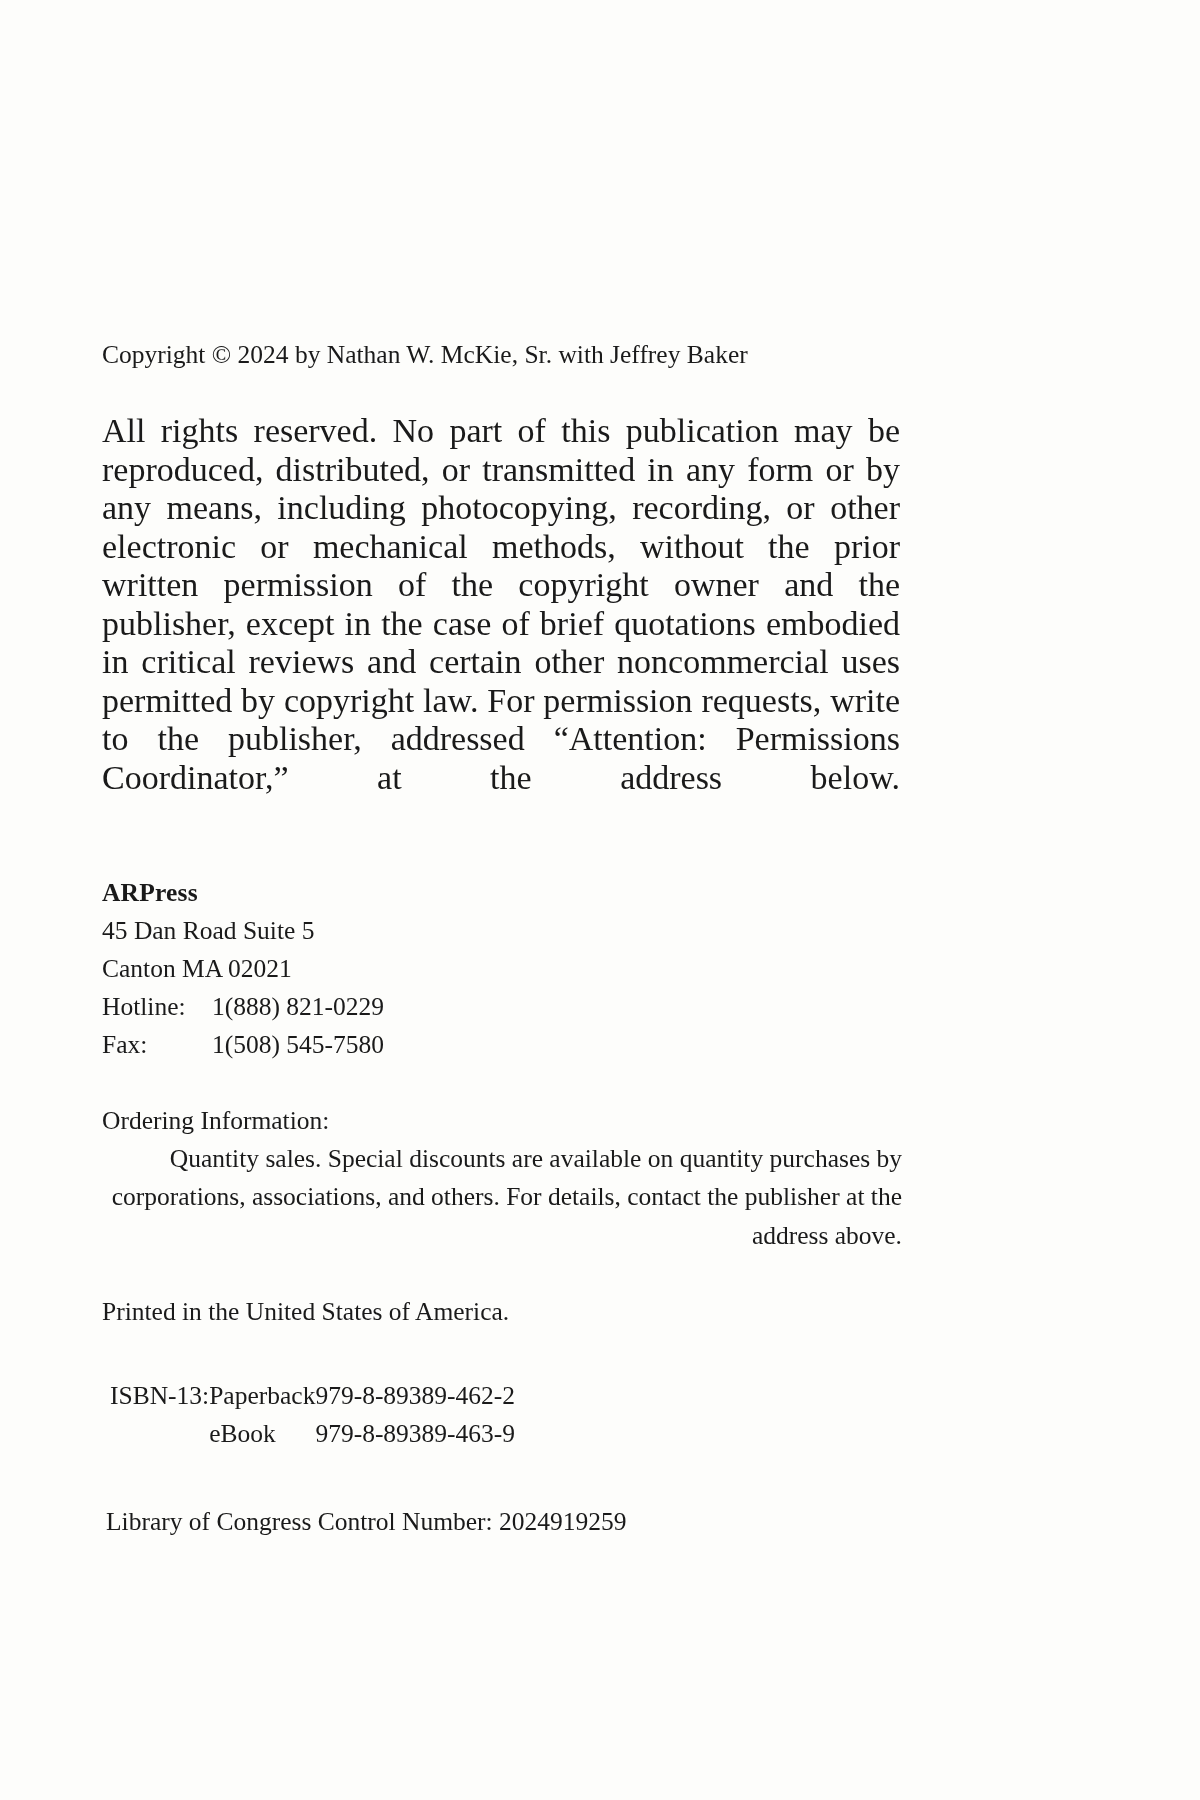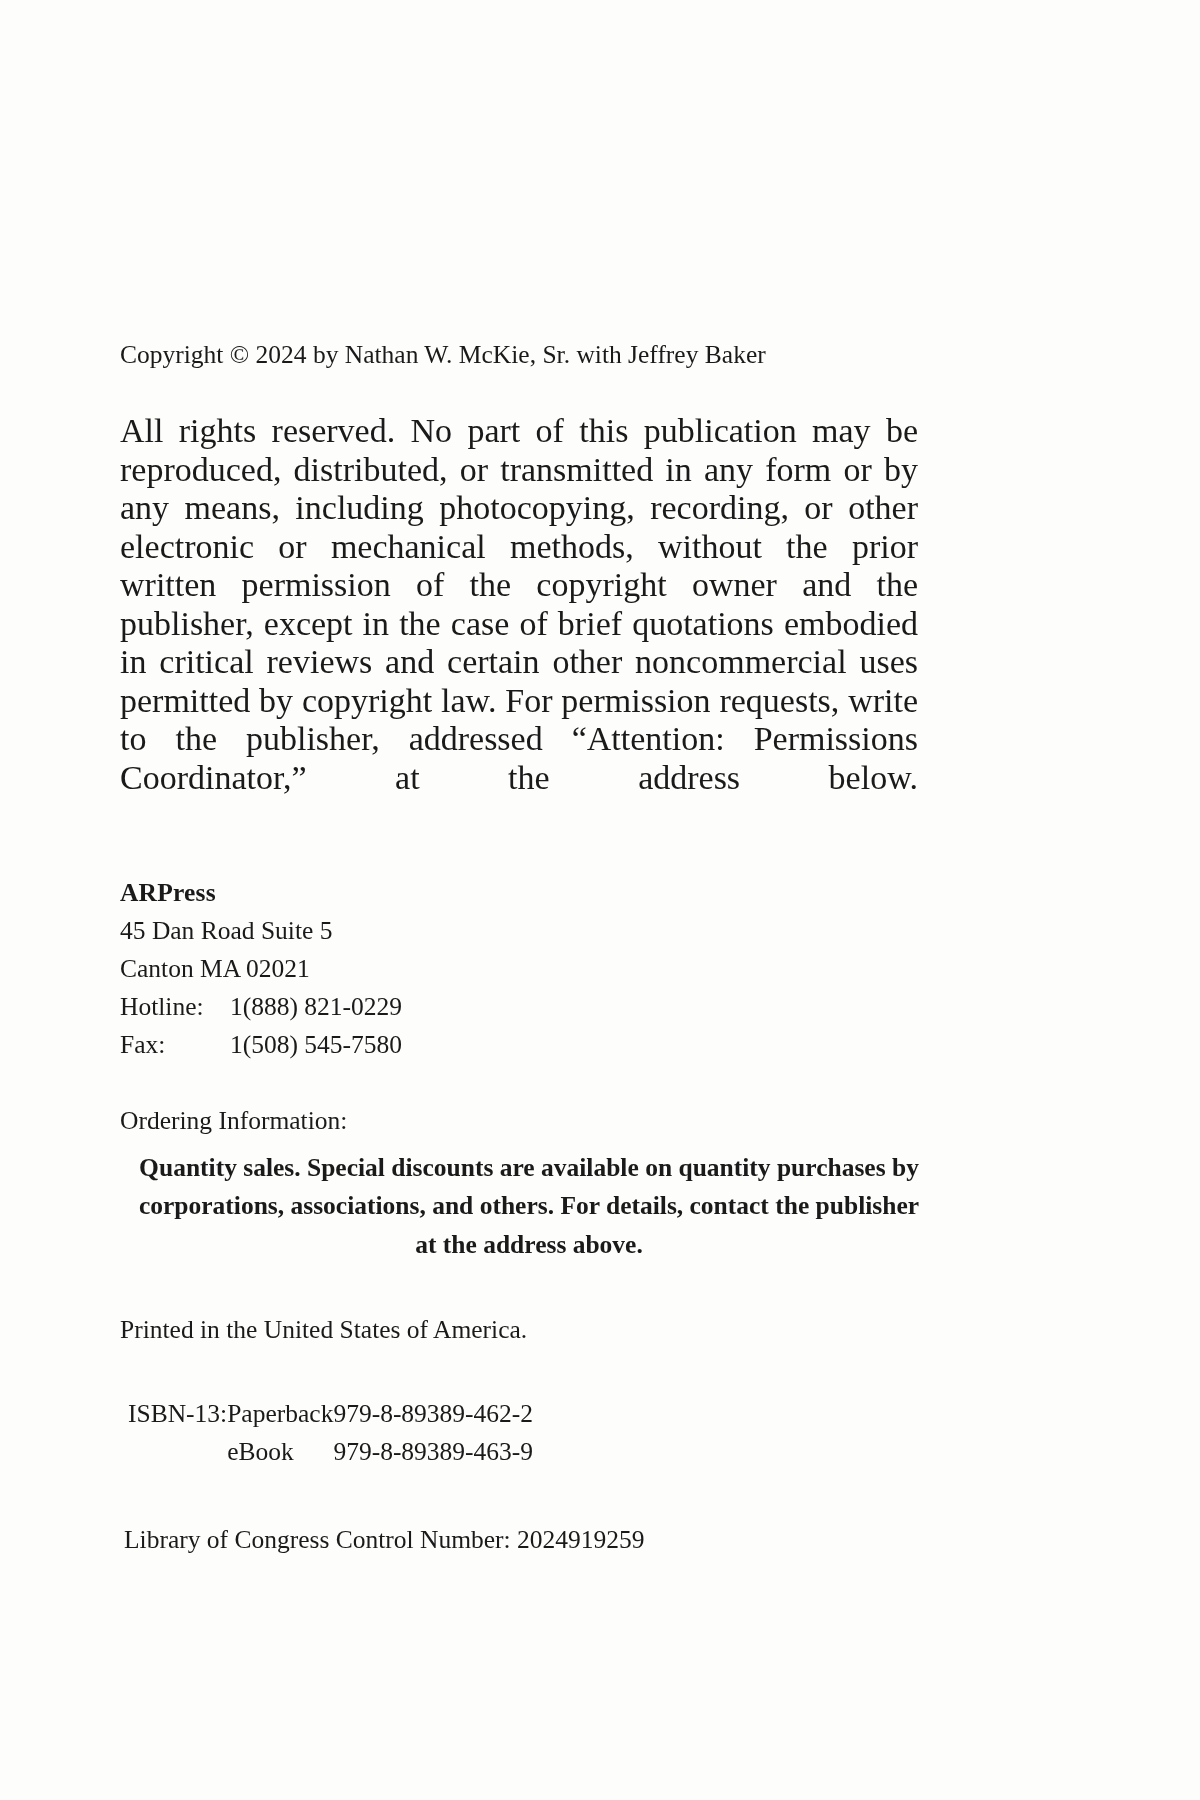--- a/index.html
+++ b/index.html
@@ -20,21 +20,21 @@
     position: relative;
     width: 1200px;
     height: 1800px;
     background: #fdfdfb;
     box-sizing: border-box;
   }
 
   
   .content {
     position: absolute;
-    left: 120px;
+    left: 102px;
     top: 336px;
     width: 798px;
   }
 
   
   .credit {
     margin: 0;
     font-size: 25.5px;
     line-height: 38px;
   }
@@ -79,26 +79,25 @@
     width: 110px;
   }
 
   
   .order-head {
     margin: 0;
     font-size: 25.5px;
     line-height: 38px;
   }
   .order-body {
-    margin: 9px;
+    margin: 0;
     font-size: 25.5px;
     line-height: 38.5px;
-    text-align: center;
+    text-align: right;
     width: 800px;
-    font-weight: bold;
   }
 
   .printed {
     margin: 0;
     font-size: 25.5px;
     line-height: 38px;
   }
 
   
   .isbn-table {

